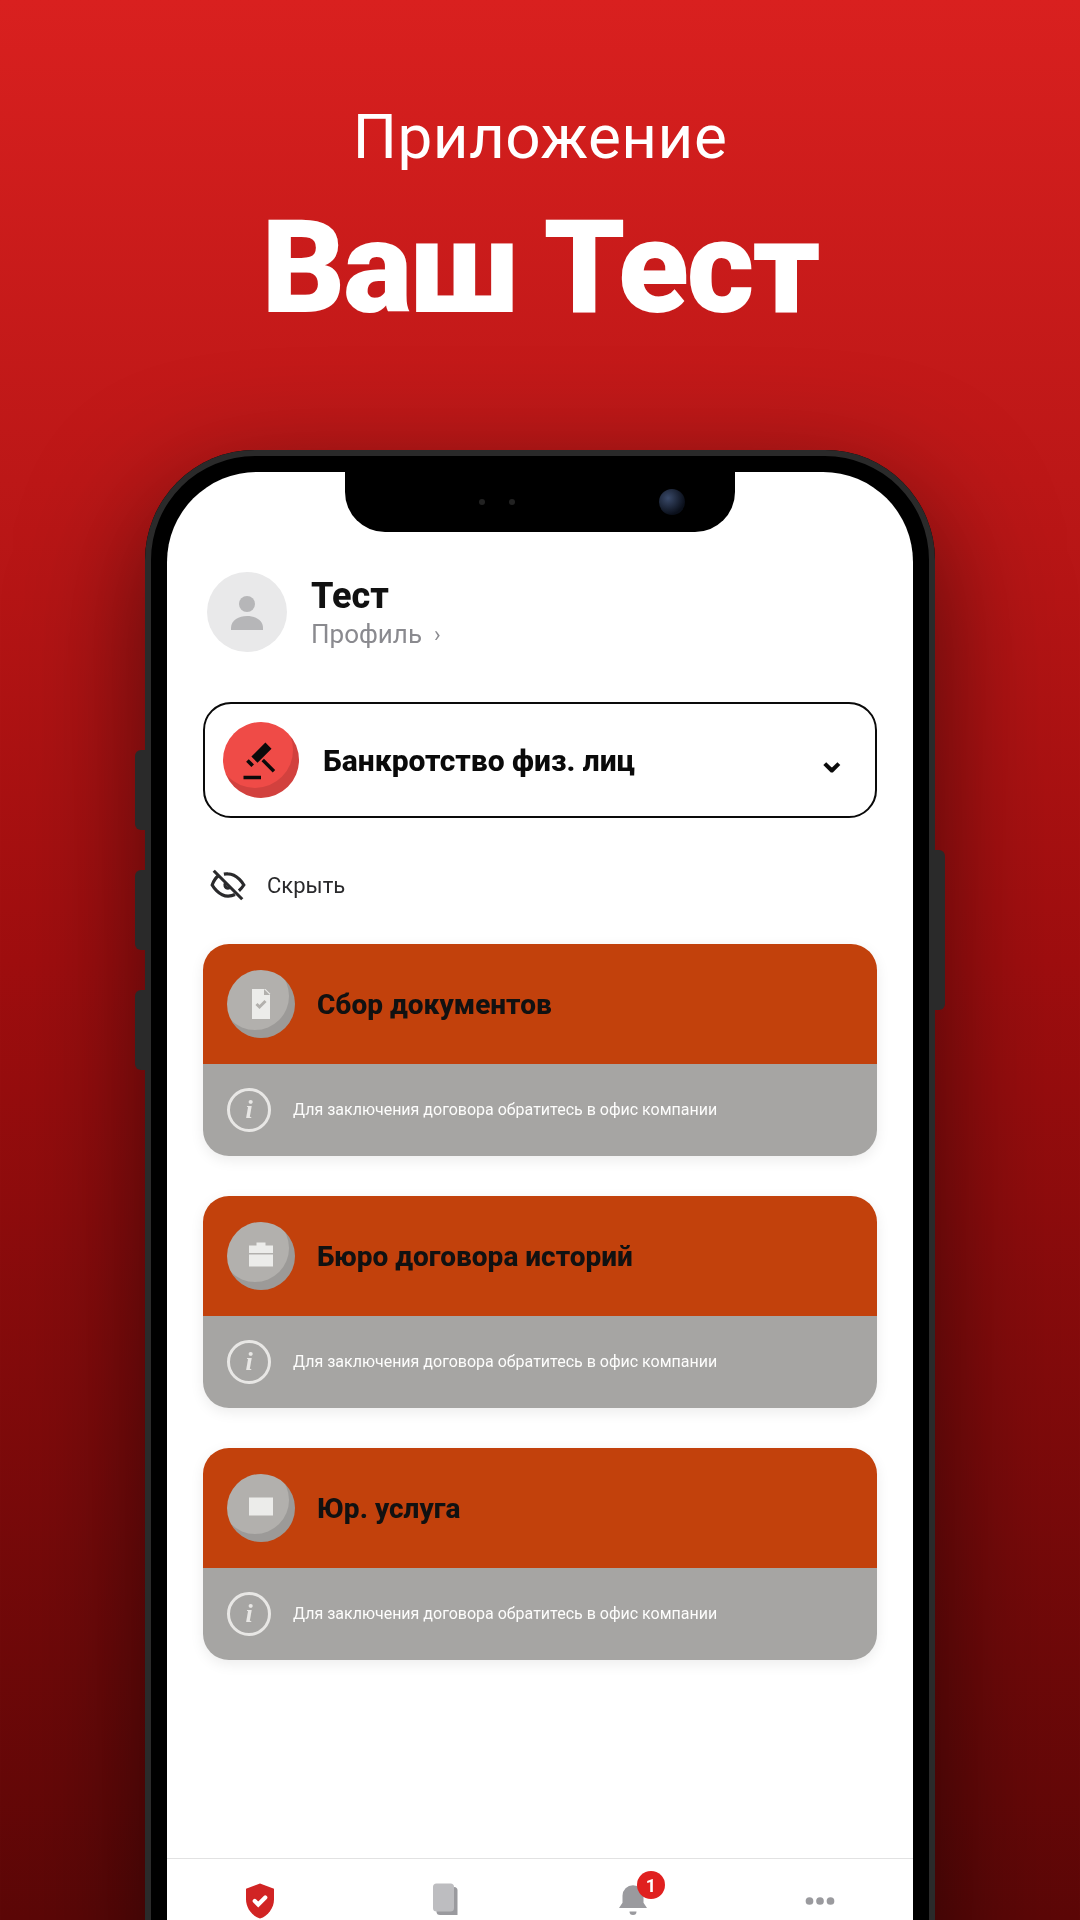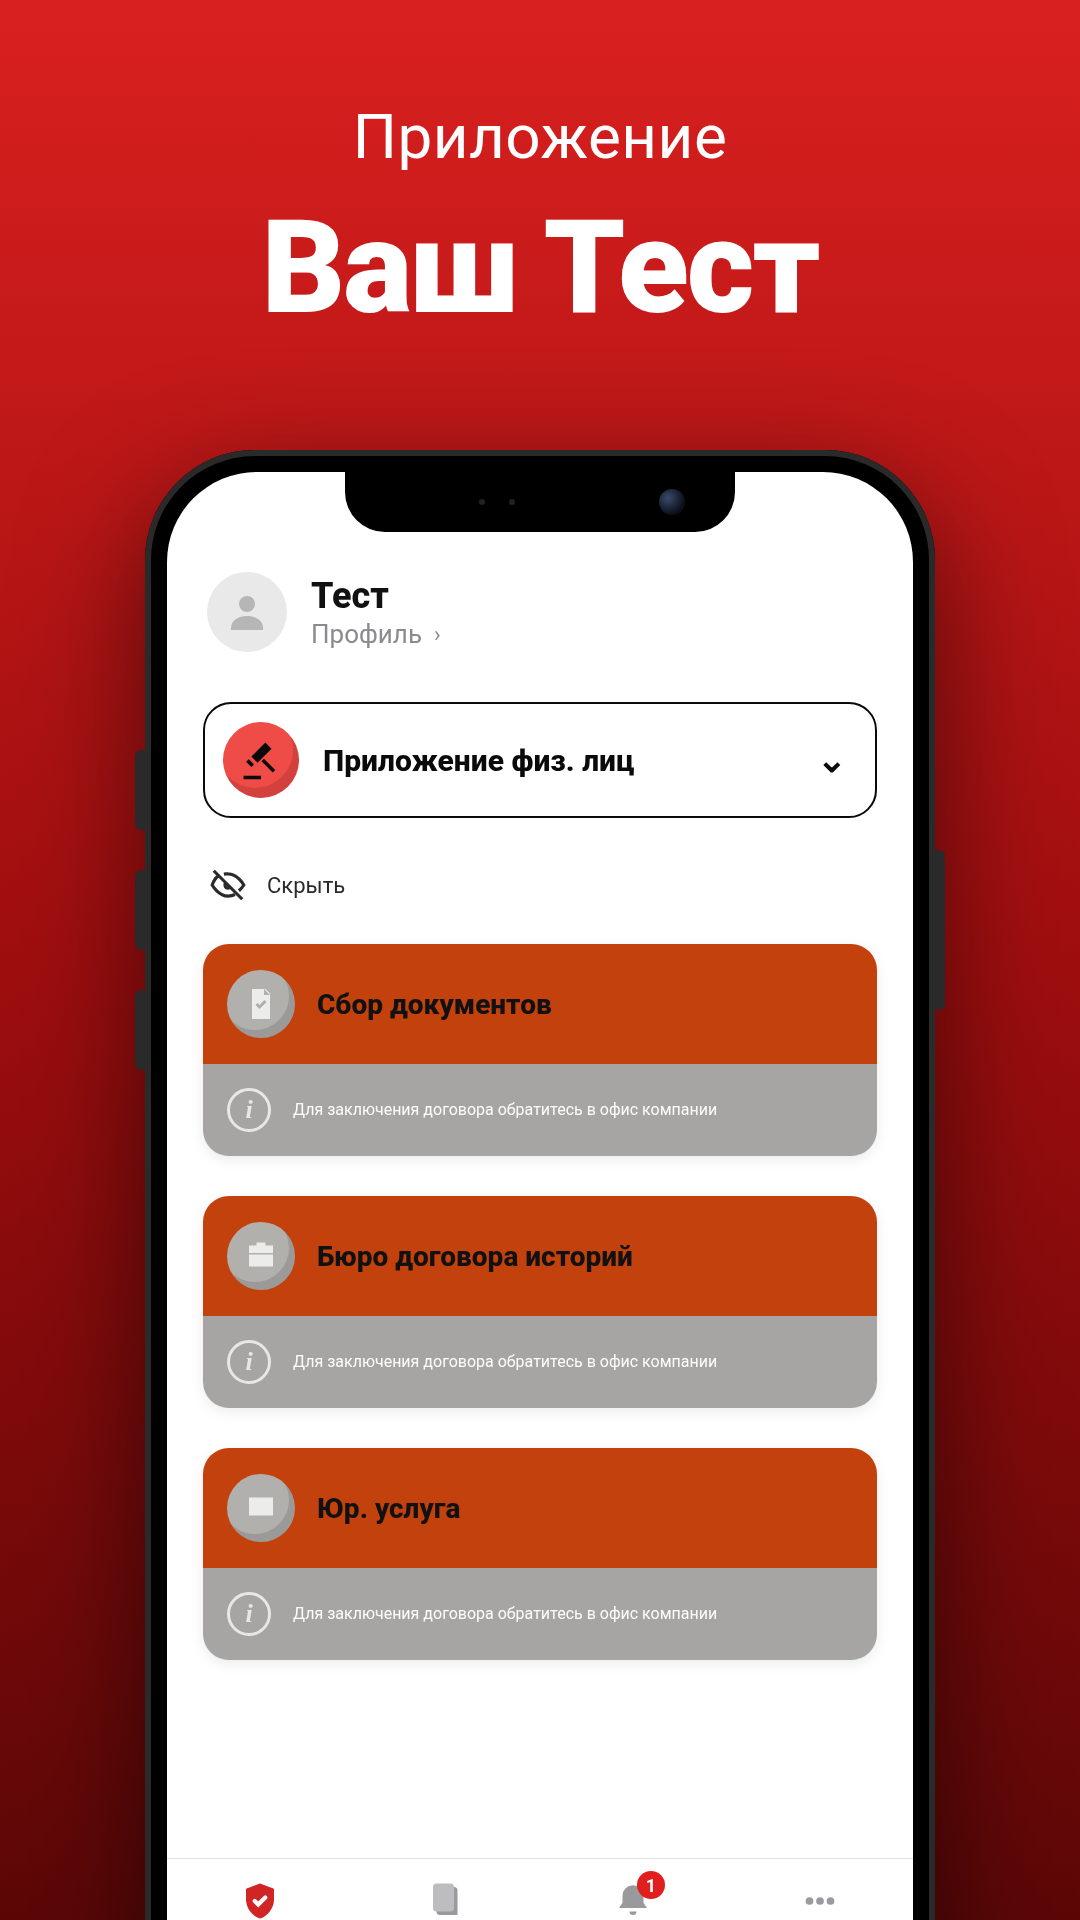--- a/index.html
+++ b/index.html
@@ -221,21 +221,21 @@
           </div>
         </div>
       </div>
 
       <div class="category-card">
         <div class="gavel-circle">
           <svg viewBox="0 0 24 24">
               <path d="M2 21h10v2H2zM13.7 11.3l-1.4 1.4 6.4 6.4 1.4-1.4zM14.5 2l-8 8 3.5 3.5 8-8zM5 11.5L3.5 13l3 3L8 14.5z"></path>
             </svg>
         </div>
-        <div class="category-label">Приложение физ. лиц</div>
+        <div class="category-label">Банкротство физ. лиц</div>
         <div class="chev">⌄</div>
       </div>
 
       <div class="hide-row">
         <svg viewBox="0 0 24 24" fill="none" stroke="#2a2a2c" stroke-width="2">
           <path d="M3 3l18 18"></path>
             <path d="M10.6 10.6A2 2 0 0 0 12 14a2 2 0 0 0 1.4-.6"></path>
             <path d="M9.4 5.1A9.8 9.8 0 0 1 12 5c6 0 10 7 10 7a17 17 0 0 1-3.1 3.6M6.1 6.1C3.4 8 2 12 2 12s4 7 10 7a9.7 9.7 0 0 0 4.4-1"></path>
         </svg>
         <span>Скрыть</span>

